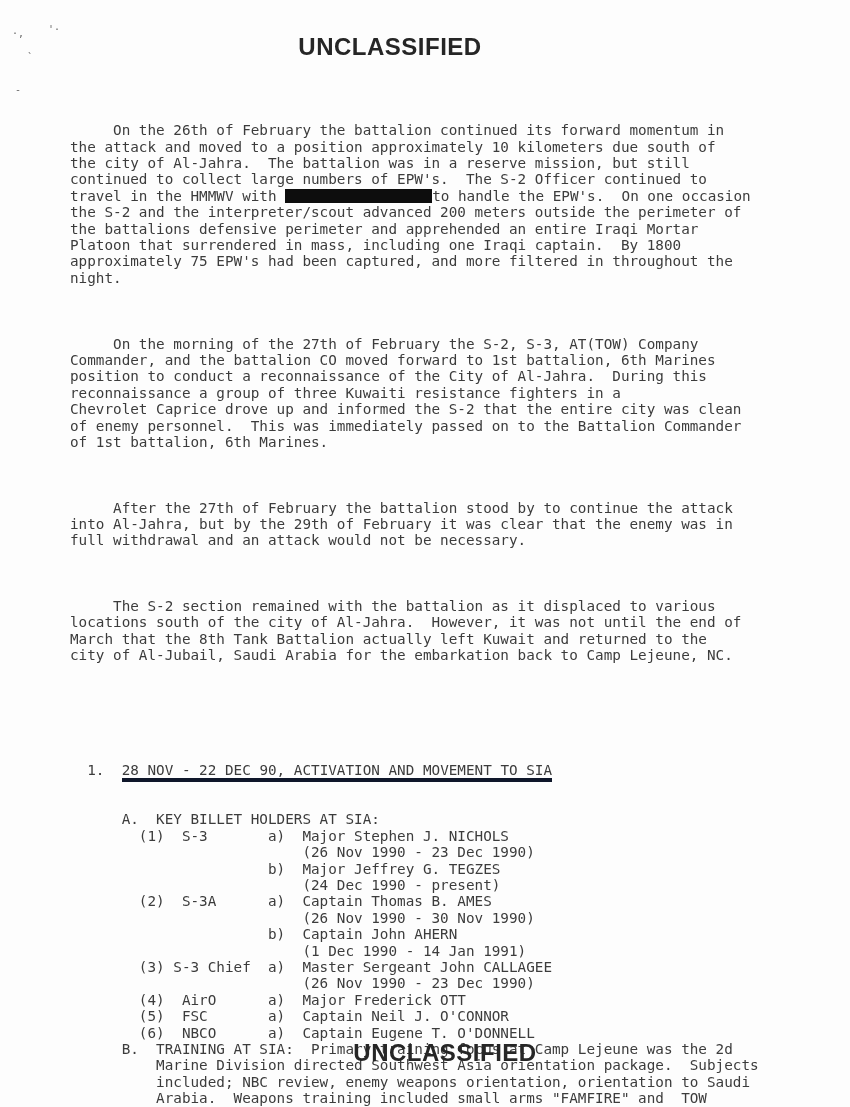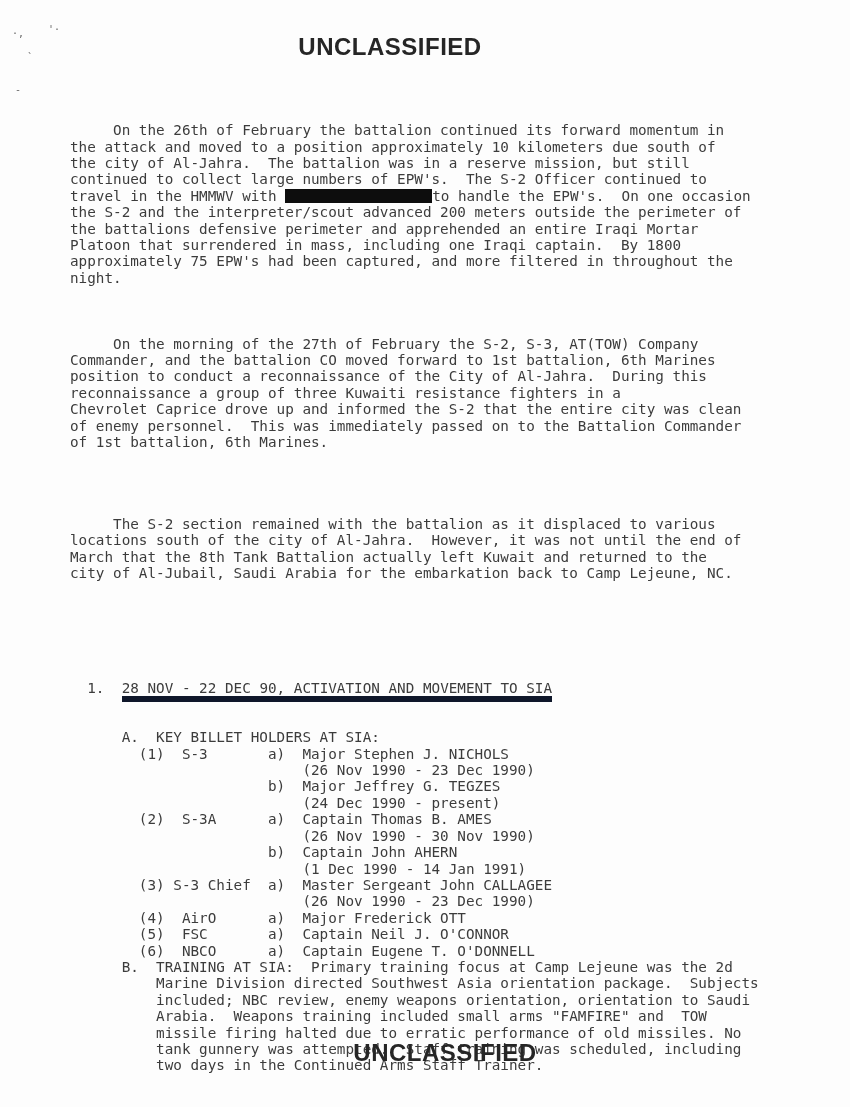--- a/index.html
+++ b/index.html
@@ -58,21 +58,21 @@
     vertical-align:-2px;
   }
   .section-heading{
     text-align:center;
     margin-top:26px;
     margin-bottom:19px;
     white-space:pre;
   }
   .list-heading-line{white-space:pre;}
   .u{
-    border-bottom:6px solid #0f172a;
+    border-bottom:4px solid #0f172a;
     padding-bottom:0px;
   }
   .page-number{
     position:absolute;top:1017px;left:0;width:850px;
     text-align:center;
     font-family:"DejaVu Sans Mono", monospace;
     font-size:14px;
     color:#3c3c3c;
   }
 </style>
@@ -102,20 +102,23 @@
 night.</span></div>
 
     <div class="para">     On the morning of the 27th of February the S-2, S-3, AT(TOW) Company
 Commander, and the battalion CO moved forward to 1st battalion, 6th Marines
 position to conduct a reconnaissance of the City of Al-Jahra.  During this
 reconnaissance a group of three Kuwaiti resistance fighters in a
 Chevrolet Caprice drove up and informed the S-2 that the entire city was clean
 of enemy personnel.  This was immediately passed on to the Battalion Commander
 of 1st battalion, 6th Marines.</div>
 
+    <div class="para">     After the 27th of February the battalion stood by to continue the attack
+into Al-Jahra, but by the 29th of February it was clear that the enemy was in
+full withdrawal and an attack would not be necessary.</div>
 
     <div class="para">     The S-2 section remained with the battalion as it displaced to various
 locations south of the city of Al-Jahra.  However, it was not until the end of
 March that the 8th Tank Battalion actually left Kuwait and returned to the
 city of Al-Jubail, Saudi Arabia for the embarkation back to Camp Lejeune, NC.</div>
 
     
 
     
     <div class="list-heading-line"><span>  1.  </span><span class="u">28 NOV - 22 DEC 90, ACTIVATION AND MOVEMENT TO SIA</span></div>

